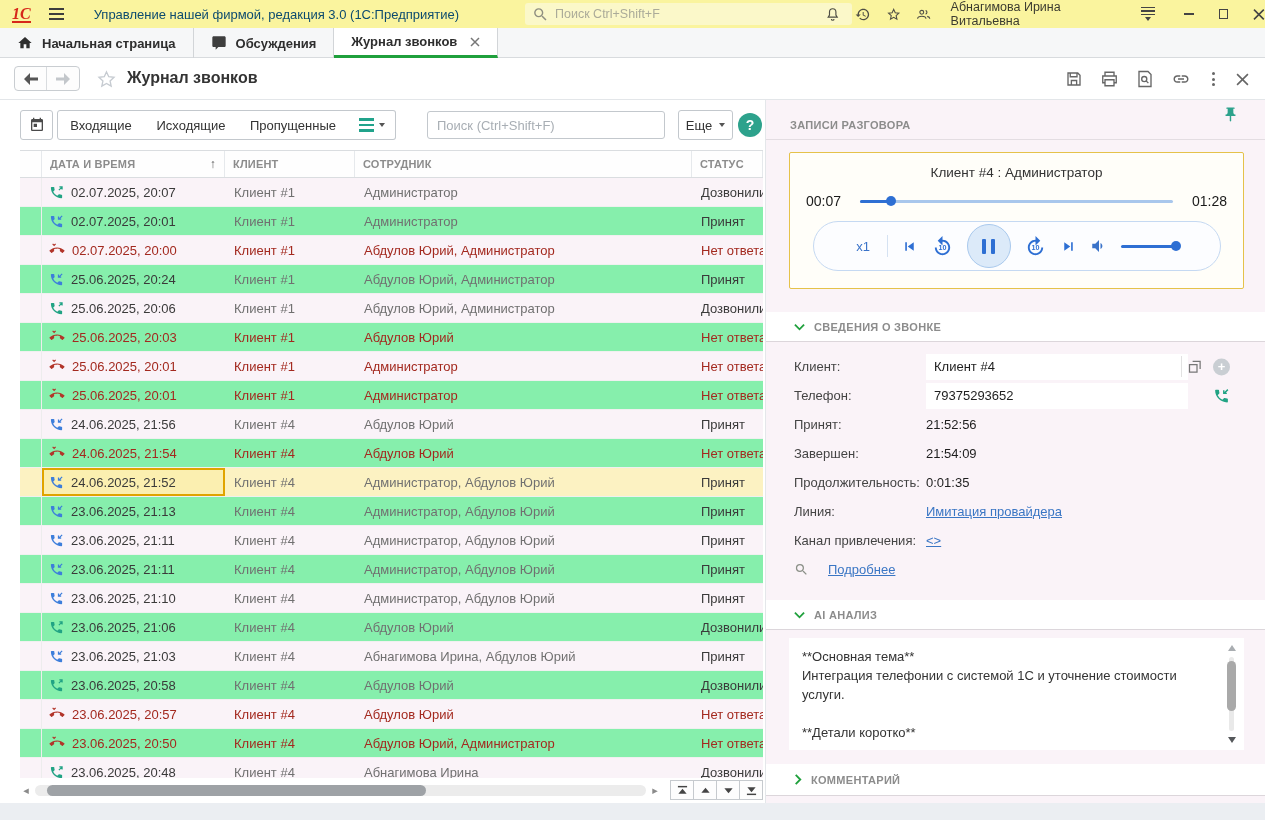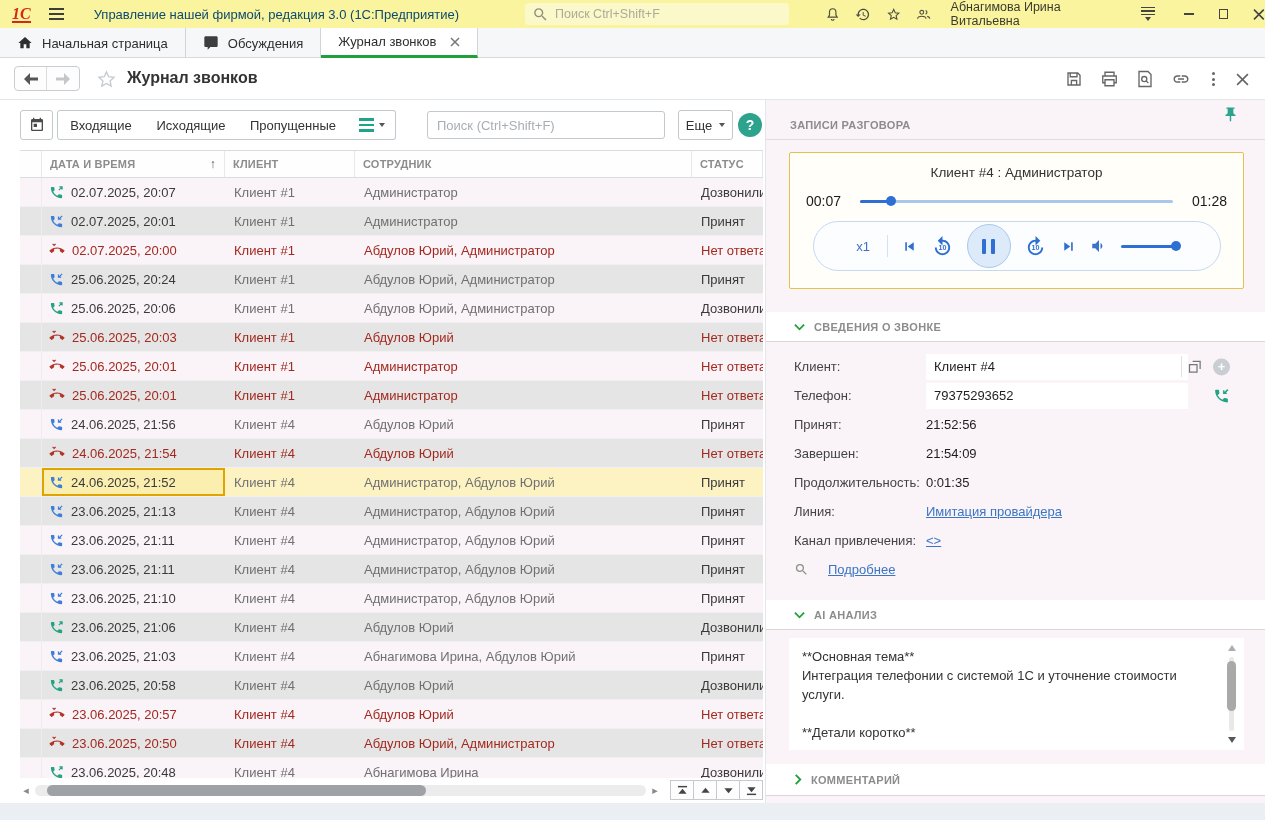--- a/index.html
+++ b/index.html
@@ -6,35 +6,35 @@
   html,body { width:1265px; height:820px; overflow:hidden; }
   body { font-family:"Liberation Sans", sans-serif; background:#EBEEF2; position:relative; font-size:13px; color:#333; }
   svg { display:block; }
 
   
   .titlebar { position:absolute; left:0; top:0; width:1265px; height:28px; background:#FAF49E; display:flex; align-items:center; }
   .tb-logo { margin-left:12px; font-family:"Liberation Serif", serif; font-style:italic; font-weight:bold; font-size:16px; color:#D6281A; border-bottom:2px solid #D6281A; line-height:15px; }
   .tb-burger { margin-left:18px; display:flex; flex-direction:column; gap:3px; cursor:pointer; }
   .tb-burger i { display:block; width:15px; height:2px; background:#3D3D3D; }
   .tb-title { margin-left:30px; font-size:13px; color:#0c4a6e; }
-  .tb-search { position:absolute; left:525px; top:3px; width:264px; height:22px; background:#FBF8C9; border-radius:3px; display:flex; align-items:center; padding-left:7px; }
+  .tb-search { position:absolute; left:525px; top:3px; width:327px; height:22px; background:#FBF8C9; border-radius:3px; display:flex; align-items:center; padding-left:7px; }
   .tb-search .ph { color:#ABAB99; font-size:12.5px; margin-left:6px; }
   .tb-right { position:absolute; left:825px; top:0; height:28px; display:flex; align-items:center; gap:15px; }
   .tb-ic { width:17px; height:17px; color:#4E4E44; }
   .tb-user { font-size:12.5px; color:#3B3B30; margin-left:4px; }
   .svcmenu { display:flex; flex-direction:column; align-items:center; gap:2px; margin-left:10px; }
   .svcmenu i { display:block; width:14px; height:1.6px; background:#444; }
   .svcmenu .caret { width:0; height:0; border-left:3.5px solid transparent; border-right:3.5px solid transparent; border-top:4px solid #444; background:none; }
   .win-min { width:11px; height:2px; background:#444; margin-left:14px; }
   .win-max { width:10px; height:10px; border:1.6px solid #444; margin-left:10px; }
   .win-close { margin-left:10px; }
 
   
   .tabs { position:absolute; left:0; top:28px; width:1265px; height:30px; background:#F6F7F8; border-bottom:1px solid #D8DBDE; display:flex; }
-  .tab { height:30px; display:flex; align-items:center; gap:9px; padding:0 17px; border-right:1px solid #D2D5D8; font-size:13px; color:#2E2E2E; cursor:pointer; }
+  .tab { height:30px; display:flex; align-items:center; gap:9px; padding:0 17px; border-right:1px solid #D2D5D8; font-size:13px; color:#2E2E2E; cursor:pointer;font-weight:bold; }
   .tab.active { background:#FFFFFF; border-bottom:3px solid #1FA03C; }
   .tab .tclose { margin-left:4px; }
 
   
   .pagebar { position:absolute; left:0; top:58px; width:1265px; height:42px; background:#FFFFFF; border-bottom:1px solid #E3E6E9; }
   .navgrp { position:absolute; left:14px; top:8px; width:66px; height:25px; border:1px solid #C9CDD1; border-radius:4px; background:#FDFDFD; display:flex; }
   .navgrp .half { width:32px; display:flex; align-items:center; justify-content:center; }
   .navgrp .half:first-child { border-right:1px solid #D9DCDF; }
   .star-ic { position:absolute; left:96px; top:11px; }
   .page-title { position:absolute; left:127px; top:11px; font-size:16px; font-weight:bold; color:#333; }
@@ -58,21 +58,21 @@
   .fsearch { position:absolute; left:427px; top:1px; width:238px; height:28px; border:1px solid #C3C8CD; border-radius:3px; display:flex; align-items:center; padding-left:9px; color:#A8AEB4; background:#fff; }
   .more-btn { left:678px; width:55px; border-radius:3px; gap:7px; }
   .help-btn { position:absolute; left:738px; top:3px; width:24px; height:24px; border-radius:50%; background:#2DA28C; color:#fff; font-weight:bold; font-size:14px; display:flex; align-items:center; justify-content:center; cursor:pointer; }
 
   
   .thead { position:absolute; left:20px; top:50px; width:743px; height:28px; border-top:1px solid #DADDE0; border-bottom:1px solid #DADDE0; background:#FEFEFE; display:flex; font-size:11px; font-weight:bold; color:#8C8C8C; letter-spacing:.2px; }
   .thead .hc { display:flex; align-items:center; padding-left:8px; border-right:1px solid #E6E9EC; height:100%; }
   .h-sel{width:22px;} .h-date{width:183px; justify-content:space-between; padding-right:8px;} .h-client{width:130px;} .h-emp{width:337px;} .h-status{width:71px; border-right:none;}
   .sortarrow { color:#555; font-size:12px; font-weight:normal; }
   .tbody { position:absolute; left:20px; top:78px; width:743px; height:600px; overflow:hidden; }
-  .row { display:flex; height:29px; align-items:center; border-bottom:1px solid #F0F0F0; background:#e5e5e5; cursor:pointer; }
+  .row { display:flex; height:29px; align-items:center; border-bottom:1px solid #F0F0F0; background:#86efac; cursor:pointer; }
   .row.alt { background:#FAF3F8; }
   .c-sel { width:22px; height:100%; border-right:1px solid #EDEDED; }
   .c-date { width:183px; display:flex; align-items:center; gap:7px; padding-left:7px; height:100%; color:#3A3A3A; }
   .c-client { width:130px; padding-left:9px; color:#707070; overflow:hidden; white-space:nowrap; }
   .c-emp { width:337px; padding-left:9px; color:#707070; overflow:hidden; white-space:nowrap; }
   .c-status { width:71px; padding-left:9px; color:#3A3A3A; overflow:hidden; white-space:nowrap; }
   .row.missed .c-date, .row.missed .c-client, .row.missed .c-emp, .row.missed .c-status { color:#A3291F; }
   .row.selected { background:#FCF2C2; }
   .row.selected .c-date { outline:2px solid #E0A400; outline-offset:-2px; background:#FBEFB0; }
 

